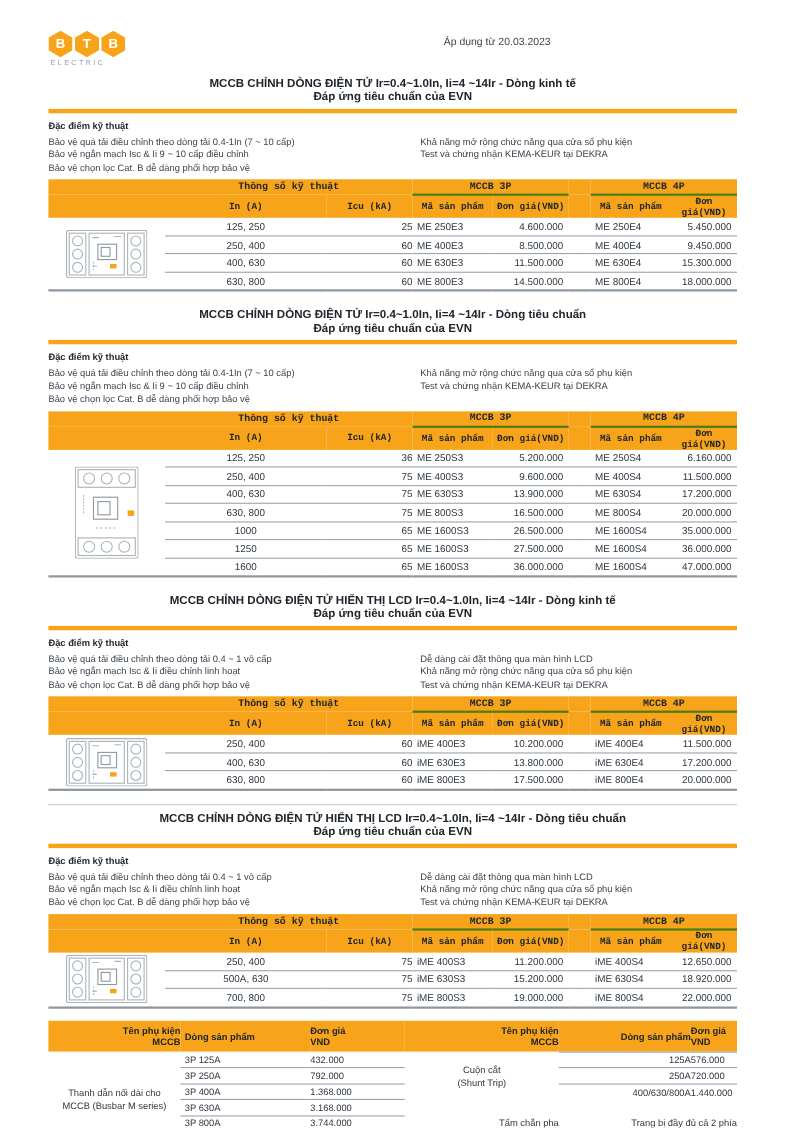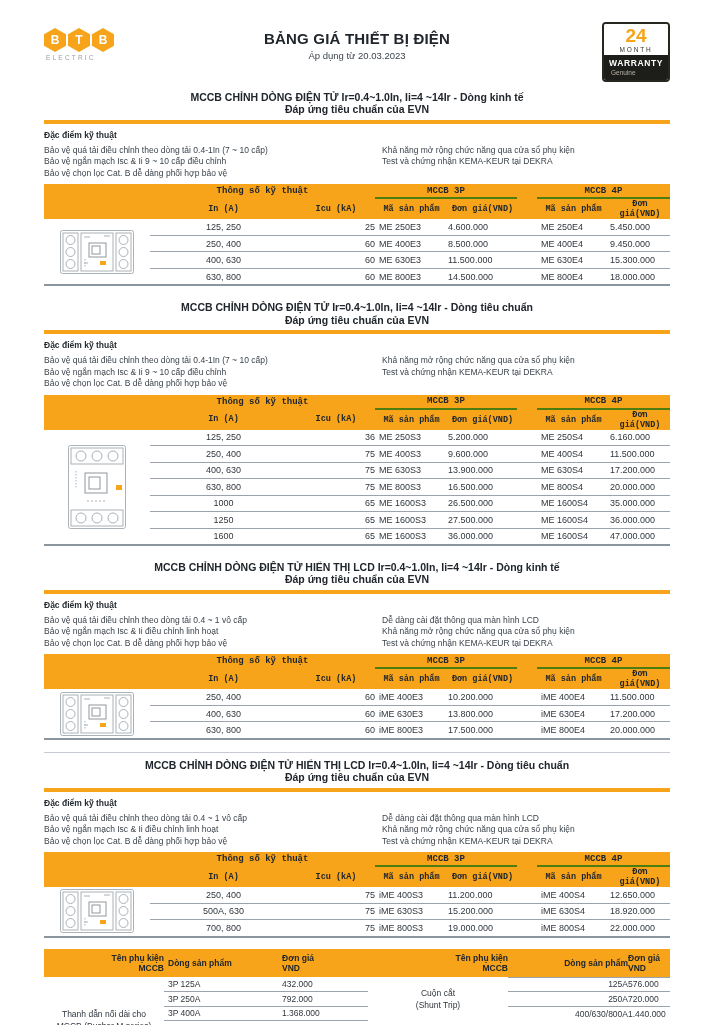--- a/index.html
+++ b/index.html
@@ -56,21 +56,21 @@
   .price-table thead th{
     background:#F8A41B;color:#20262c;font-size:8.5px;font-weight:bold;height:13px;padding:0;font-family:Liberation Mono, monospace;
   }
   .price-table thead .grp{font-size:9px;}
   .price-table thead .underline{border-bottom:2px solid #4d7c0f;}
   .price-table tbody td{height:15.5px;font-size:9px;color:#2f363d;padding:0;}
   .price-table tbody tr + tr td{border-top:1px solid #9ba4ac;}
   .c-in{text-align:center;}
   .c-icu{text-align:right;}
   .c-code{text-align:left;padding-left:4px !important;}
-  .c-price{padding-right:5px !important;}
+  .c-price{text-align:right;padding-right:5px !important;}
   .cell-product{text-align:center;vertical-align:middle;}
   .cell-product svg{display:inline-block;vertical-align:middle;}
 
   .divider{height:1px;background:#c5cbd0;margin:12px 0 6px;}
 
   
   .acc-table{width:626px;margin-top:11px;border-bottom:2.5px solid #8b959d;}
   .acc-table thead th{
     background:#F8A41B;color:#20262c;font-size:8.5px;font-weight:bold;height:28px;padding:0;vertical-align:middle;
   }
@@ -93,34 +93,21 @@
           <div class="hexrow">
             <span class="hex">B</span>
             <span class="hex">T</span>
             <span class="hex">B</span>
           </div>
           <div class="logo-sub">ELECTRIC</div>
         </div>
       </div>
     </div>
     <div class="hdr-center">
-      <div class="doc-title">BẢNG GIÁ THIẾT BỊ ĐIỆN</div>
       <div class="doc-sub">Áp dụng từ 20.03.2023</div>
-    </div>
-    <div class="hdr-side right">
-      <div class="warranty">
-        <div class="w-top">
-          <div class="w-num">24</div>
-          <div class="w-unit">MONTH</div>
-        </div>
-        <div class="w-bot">
-          <div class="w-label">WARRANTY</div>
-          <div class="w-sub">Genuine</div>
-        </div>
-      </div>
     </div>
   </div>
 
   <div class="sec first">
     <div class="sec-title">
       <div>MCCB CHỈNH DÒNG ĐIỆN TỬ Ir=0.4~1.0In, Ii=4 ~14Ir - Dòng kinh tế</div>
       <div>Đáp ứng tiêu chuẩn của EVN</div>
     </div>
     <div class="rule"></div>
     <div class="spec-head">Đặc điểm kỹ thuật</div>

